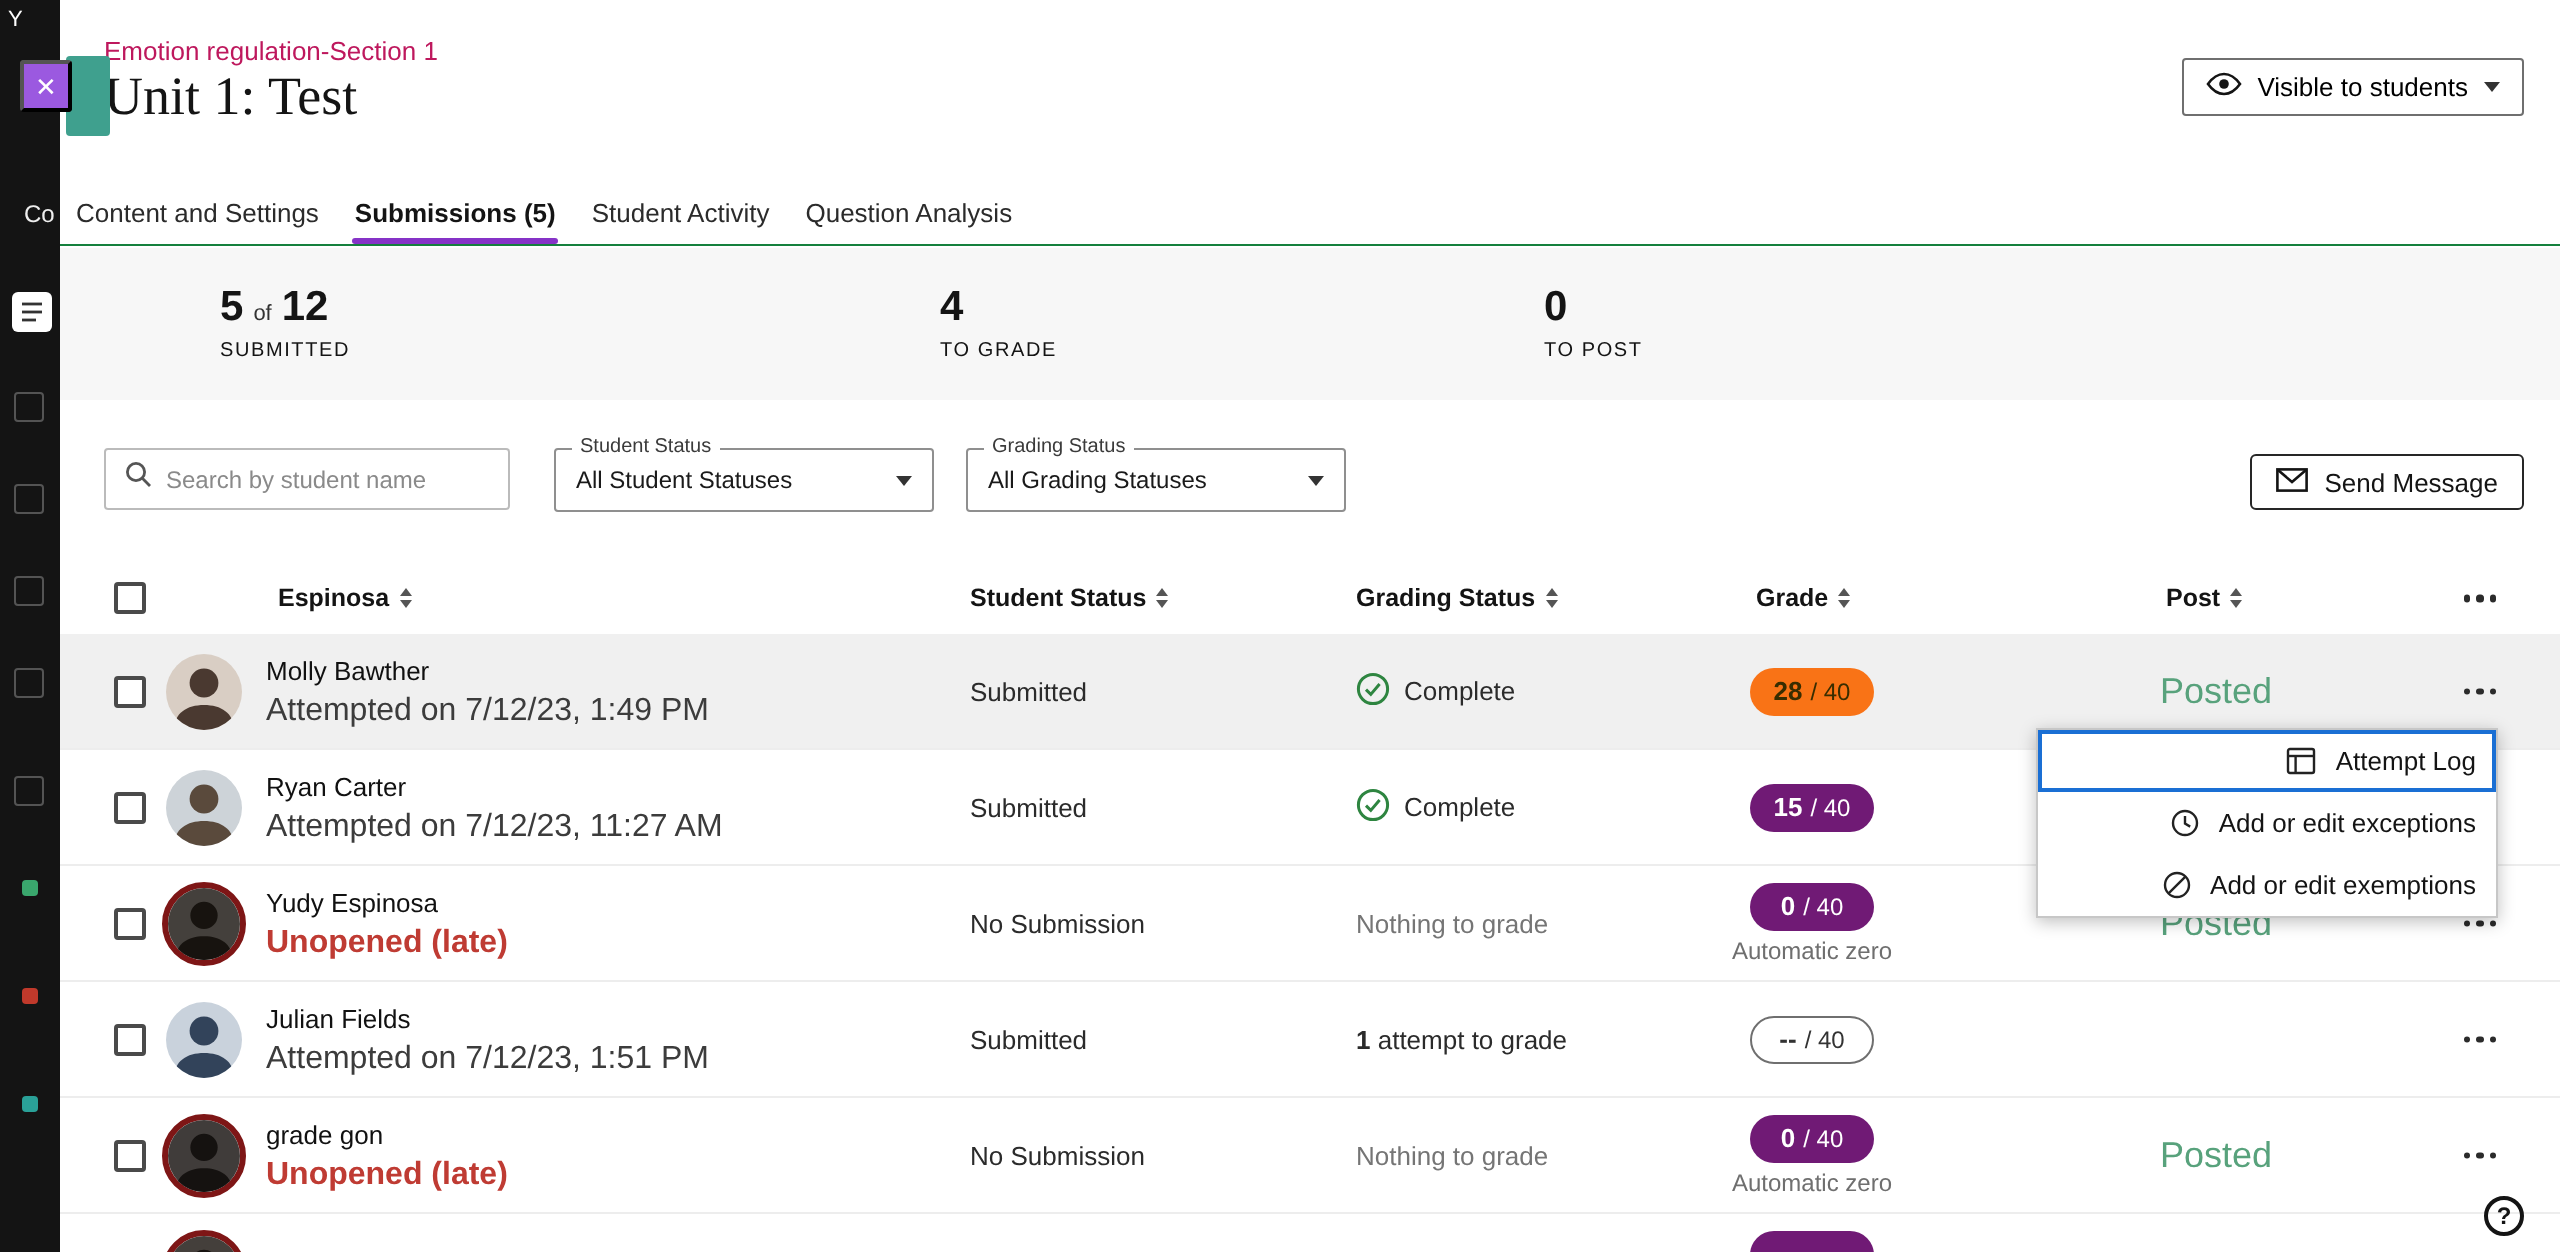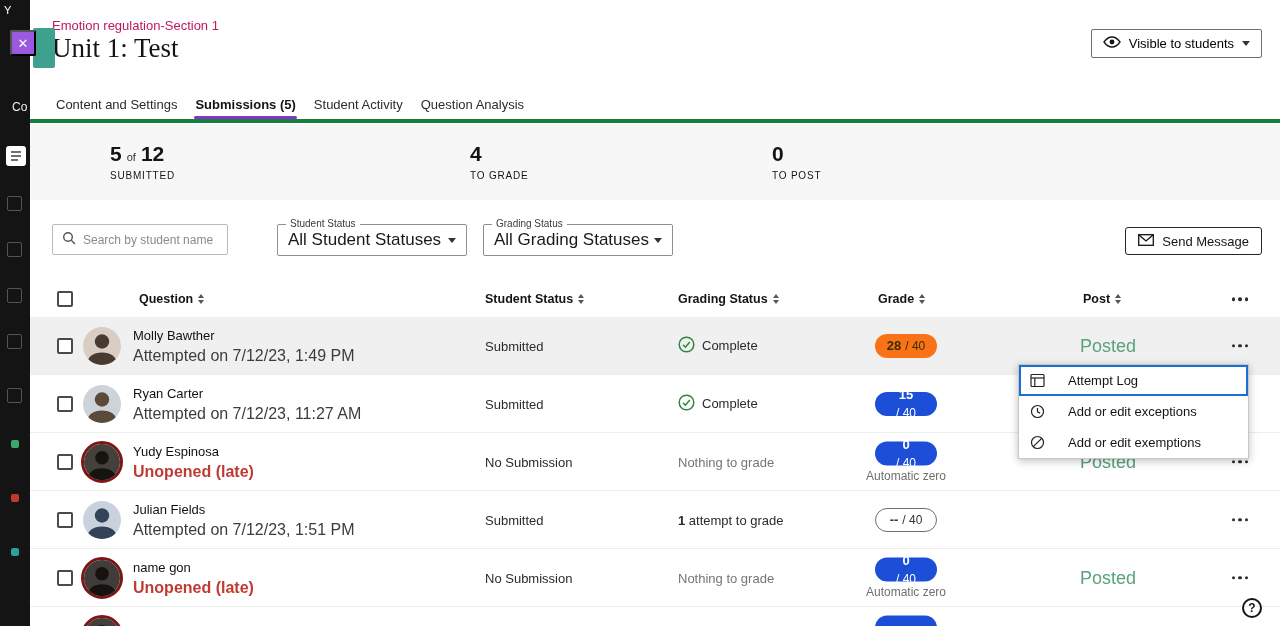--- a/index.html
+++ b/index.html
@@ -21,44 +21,44 @@
 
   
   .main { position: absolute; left: 30px; top: 0; width: 1250px; height: 626px; background: #fff; z-index: 10; }
 
   .course { position: absolute; left: 22px; top: 18px; font-size: 13px; color: #be185d; }
   .title  { position: absolute; left: 22px; top: 33px; font-family: "Liberation Serif", serif; font-size: 27px; color: #141414; }
   .vis-btn { position: absolute; right: 18px; top: 29px; height: 29px; border: 1px solid #6f6f6f; border-radius: 2px;
     display: flex; align-items: center; gap: 8px; padding: 0 11px; font-size: 13px; background: #fff; cursor: pointer; }
 
   
-  .tabs { position: absolute; left: 0; top: 90px; width: 100%; height: 33px; border-bottom: 4px solid #15803d;
-    display: flex; gap: 16px; padding-left: 25px; }
+  .tabs { position: absolute; left: 0; top: 90px; width: 100%; height: 33px; border-bottom: 1px solid #15803d;
+    display: flex; gap: 16px; padding-left: 7px; }
   .tab { font-size: 13px; color: #2b2b2b; display: flex; align-items: center; position: relative; cursor: pointer; padding: 0 1px; }
   .tab.active { font-weight: bold; color: #141414; }
   .tab.active::after { content: ""; position: absolute; left: 0; right: 0; bottom: 0; height: 3px; background: #8633c7; border-radius: 2px; }
 
   
   .stats { position: absolute; left: 0; top: 124px; width: 100%; height: 76px; background: #f7f7f7; }
   .stat { position: absolute; top: 18px; }
   .stat .nums { display: flex; align-items: baseline; gap: 5px; }
   .stat .big { font-size: 21px; font-weight: bold; color: #141414; }
   .stat .of  { font-size: 11px; color: #333; }
   .stat .lbl { font-size: 10px; letter-spacing: .8px; color: #141414; margin-top: 4px; }
   #stat1 { left: 80px; } #stat2 { left: 440px; } #stat3 { left: 742px; }
 
   
-  .search-box { position: absolute; left: 22px; top: 224px; width: 176px; height: 31px; border: 1px solid #bbb; border-radius: 2px;
+  .search-box { position: absolute; left: 22px; top: 224px; width: 203px; height: 31px; border: 1px solid #bbb; border-radius: 2px;
     display: flex; align-items: center; gap: 7px; padding: 0 9px; background: #fff; }
   .search-box input { border: none; outline: none; font-size: 12px; color: #333; width: 100%; font-family: inherit; background: transparent; }
   .search-box input::placeholder { color: #8a8a8a; }
   .dd { position: absolute; top: 224px; height: 32px; width: 190px; border: 1px solid #8f8f8f; border-radius: 2px; background: #fff;
     display: flex; align-items: center; justify-content: space-between; padding: 0 10px; cursor: pointer; }
   .dd .flabel { position: absolute; top: -7px; left: 8px; background: #fff; padding: 0 4px; font-size: 10px; color: #3b3b3b; }
-  .dd .val { font-size: 17px; color: #1a1a1a; }
+  .dd .val { font-size: 12px; color: #1a1a1a; }
   #dd-student { left: 247px; } #dd-grading { left: 453px; }
   .caret-dn { width: 0; height: 0; border-left: 4px solid transparent; border-right: 4px solid transparent; border-top: 5px solid #333; }
   .send-btn { position: absolute; right: 18px; top: 227px; height: 28px; border: 1.5px solid #262626; border-radius: 3px; background: #fff;
     display: flex; align-items: center; gap: 8px; padding: 0 12px; font-size: 13px; color: #141414; cursor: pointer; text-align: right; }
 
   
   .thead { position: absolute; left: 0; top: 283px; width: 100%; height: 34px; }
   .hcell { position: absolute; top: 9px; font-size: 12.5px; font-weight: bold; color: #141414; display: flex; gap: 5px; align-items: center; cursor: pointer; }
   .sort { display: inline-flex; flex-direction: column; gap: 2px; }
   .sort i { display: block; width: 0; height: 0; border-left: 3.5px solid transparent; border-right: 3.5px solid transparent; }
@@ -82,33 +82,33 @@
   .cell-ss { position: absolute; left: 455px; top: 50%; transform: translateY(-50%); font-size: 13px; color: #2b2b2b; }
   .cell-gs { position: absolute; left: 648px; top: 50%; transform: translateY(-50%); font-size: 13px; color: #2b2b2b;
     display: flex; align-items: center; gap: 7px; }
   .cell-gs.muted { color: #757575; }
   .cell-grade { position: absolute; left: 816px; width: 120px; top: 50%; transform: translateY(-50%);
     display: flex; flex-direction: column; align-items: center; gap: 3px; }
   .pill { height: 24px; min-width: 62px; border-radius: 13px; display: inline-flex; align-items: center; justify-content: center;
     gap: 4px; font-size: 12px; padding: 0 10px; cursor: pointer; }
   .pill b { font-size: 13px; }
   .pill.yellow  { background: #f97316; color: #382d00; }
-  .pill.red     { background: #1d4ed8; color: #fff; flex-direction: column; }
+  .pill.red     { background: #701a75; color: #fff; }
   .pill.outline { background: #fff; border: 1px solid #6f6f6f; color: #333; }
   .gnote { font-size: 12px; color: #6f6f6f; min-height: 14px; }
   .cell-post { position: absolute; left: 1050px; top: 50%; transform: translateY(-50%); font-size: 18px; color: #58a27c; }
   .dots { position: absolute; right: 28px; top: 50%; transform: translateY(-50%); display: flex; gap: 3px; cursor: pointer; padding: 4px; }
   .dots i { width: 3.5px; height: 3.5px; border-radius: 50%; background: #2b2b2b; }
   .thead .dots { top: 16px; }
 
   
   .cmenu { position: absolute; left: 988px; top: 364px; width: 231px; background: #fff; border: 1px solid #c7c7c7;
     box-shadow: 0 2px 8px rgba(0,0,0,.25); z-index: 30; }
-  .citem { height: 31px; display: flex; align-items: center; gap: 23px; padding: 0 10px; font-size: 13px; color: #141414;
-    cursor: pointer; background: #fff; }
+  .citem { height: 31px; display: flex; align-items: center; gap: 9px; padding: 0 10px; font-size: 13px; color: #141414;
+    cursor: pointer; background: #fff; justify-content: flex-end; }
   .citem.focused { box-shadow: inset 0 0 0 2px #1a6fd4; }
   .cicon { width: 16px; display: flex; justify-content: center; }
 
   .help { position: absolute; right: 18px; bottom: 8px; width: 20px; height: 20px; border-radius: 50%; border: 2px solid #141414;
     display: flex; align-items: center; justify-content: center; font-size: 12px; font-weight: bold; color: #141414; cursor: pointer; }
 </style>
 </head>
 <body>
 
 <div class="strip">
@@ -207,21 +207,21 @@
           <rect x="0.7" y="0.7" width="14.6" height="10.6" fill="none" stroke="#141414" stroke-width="1.3"></rect>
           <path d="M1 1l7 6 7-6" fill="none" stroke="#141414" stroke-width="1.3"></path>
         </svg>
     </span>
     <span>Send Message</span>
   </button>
 
   <div class="thead">
     <span class="chk"></span>
     <div class="hcell" style="left:109px">
-      <span>Question</span>
+      <span>Espinosa</span>
       <span class="sort">
           <i class="up"></i>
           <i class="dn"></i>
         </span>
     </div>
     <div class="hcell" style="left:455px">
       <span>Student Status</span>
       <span class="sort">
           <i class="up"></i>
           <i class="dn"></i>
@@ -397,21 +397,21 @@
     <div class="row">
       <span class="chk"></span>
       <span class="avatar ring">
         <svg viewBox="0 0 38 38">
             <rect width="38" height="38" fill="#403c3a"></rect>
             <circle cx="19" cy="14.5" r="7.2" fill="#151210"></circle>
             <path d="M4 38c0-8.5 6.5-12.5 15-12.5S34 29.5 34 38z" fill="#151210"></path>
           </svg>
       </span>
       <div class="cell-student">
-        <span class="sname">name gon</span>
+        <span class="sname">grade gon</span>
         <span class="ssub late">Unopened (late)</span>
       </div>
       <span class="cell-ss">No Submission</span>
       <div class="cell-gs muted">
         <span>Nothing to grade</span>
       </div>
       <div class="cell-grade">
         <span class="pill red">
           <b>0</b>
           <span>/ 40</span>

